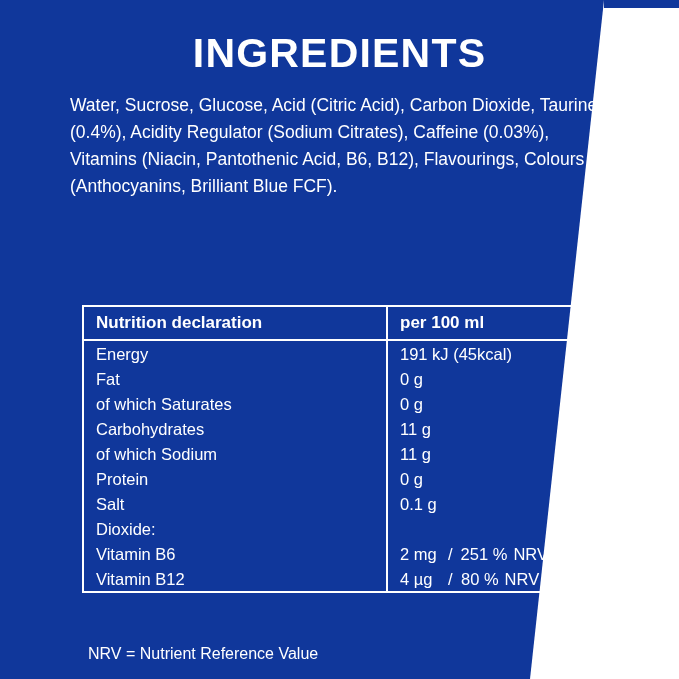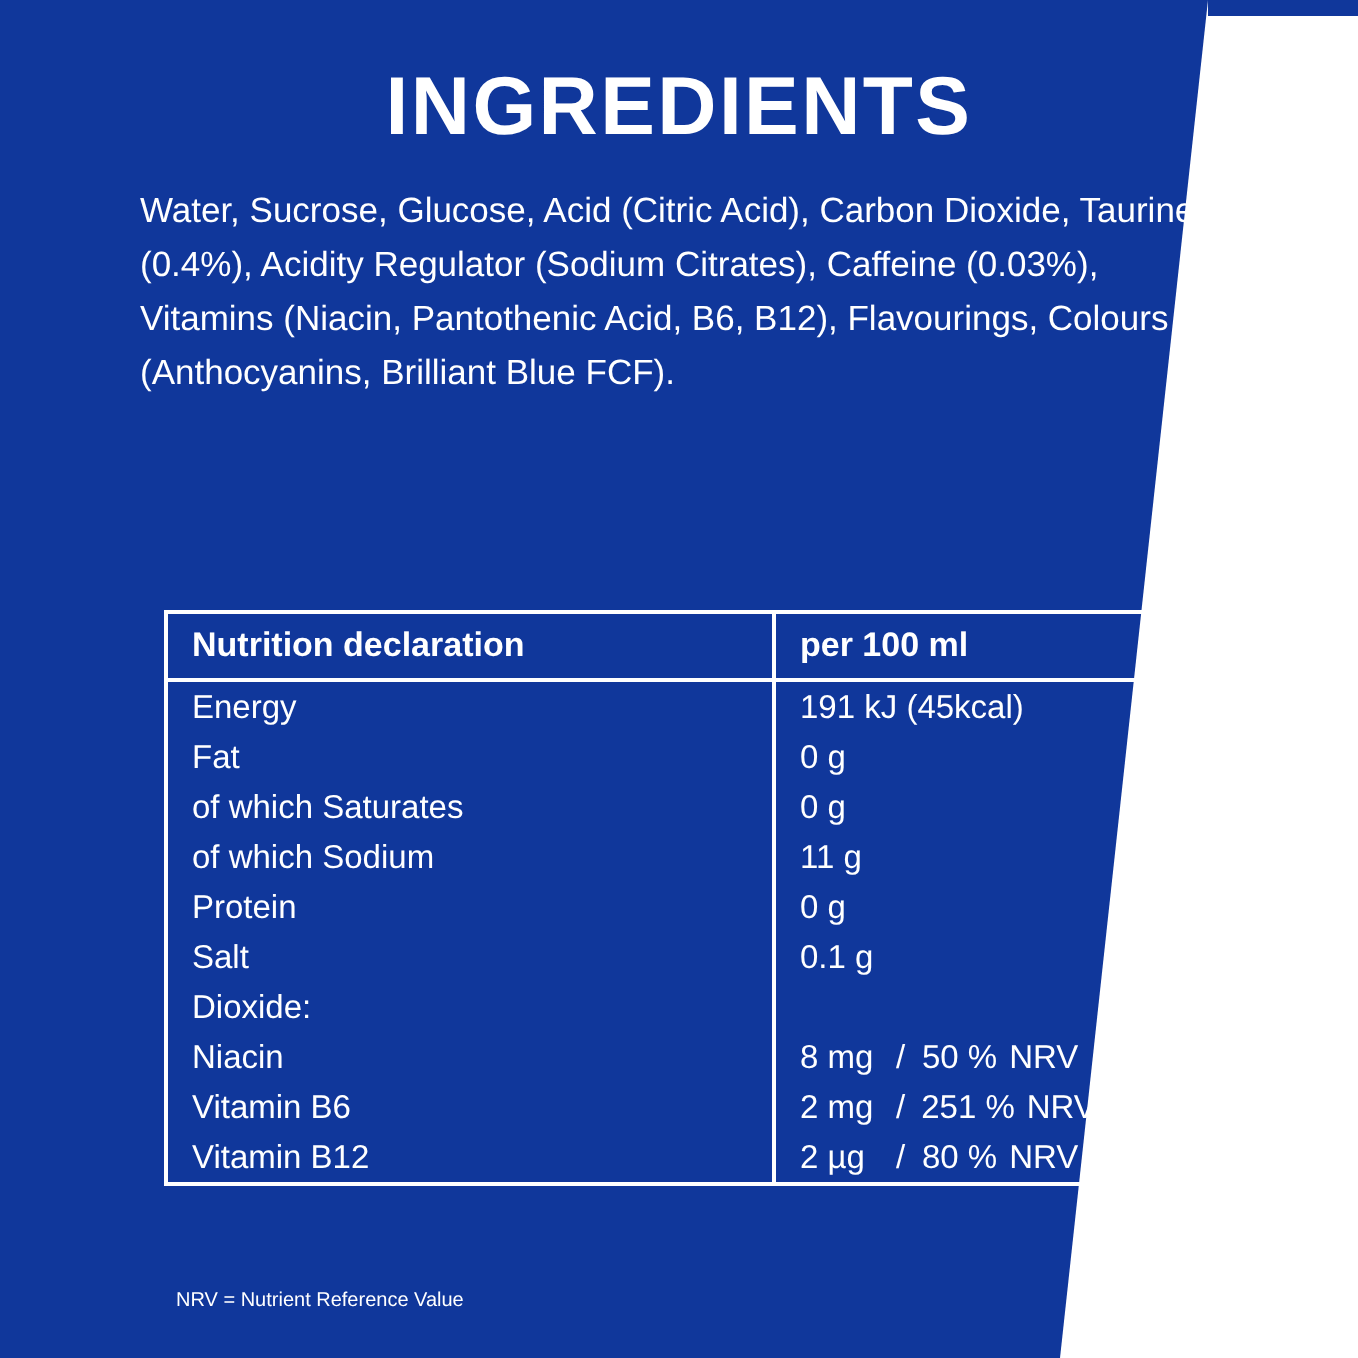--- a/index.html
+++ b/index.html
@@ -115,21 +115,21 @@
     text-align: right;
   }
   .val-nrv {
     padding-left: 6px;
   }
   #footnote {
     position: absolute;
     left: 88px;
     top: 645px;
     color: #ffffff;
-    font-size: 10px;
+    font-size: 16px;
   }
 </style>
 </head>
 <body>
 
 <div id="page">
   <div id="blue-panel"></div>
   <div id="blue-panel-top"></div>
 
   <div id="content">
@@ -152,46 +152,46 @@
           </tr>
           <tr>
             <td class="col-left">Fat</td>
             <td>0 g</td>
           </tr>
           <tr>
             <td class="col-left">of which Saturates</td>
             <td>0 g</td>
           </tr>
           <tr>
+            <td class="col-left">Carbohydrates</td>
+            <td>11 g</td>
+          </tr>
+          <tr>
             <td class="col-left">of which Sodium</td>
             <td>11 g</td>
           </tr>
           <tr>
             <td class="col-left">Protein</td>
             <td>0 g</td>
           </tr>
           <tr>
             <td class="col-left">Salt</td>
             <td>0.1 g</td>
           </tr>
           <tr>
             <td class="col-left">Dioxide:</td>
             <td></td>
           </tr>
           <tr>
-            <td class="col-left">Niacin</td>
-            <td><span class="val-amount">8 mg</span><span class="val-sep">/</span><span class="val-pct">50 %</span><span class="val-nrv">NRV</span></td>
-          </tr>
-          <tr>
             <td class="col-left">Vitamin B6</td>
             <td><span class="val-amount">2 mg</span><span class="val-sep">/</span><span class="val-pct">251 %</span><span class="val-nrv">NRV</span></td>
           </tr>
           <tr>
             <td class="col-left">Vitamin B12</td>
-            <td><span class="val-amount">2 µg</span><span class="val-sep">/</span><span class="val-pct">80 %</span><span class="val-nrv">NRV</span></td>
+            <td><span class="val-amount">4 µg</span><span class="val-sep">/</span><span class="val-pct">80 %</span><span class="val-nrv">NRV</span></td>
           </tr>
         </tbody>
       </table>
     </div>
 
     <div id="footnote">NRV = Nutrient Reference Value</div>
   </div>
 </div>
 
 </body></html>

